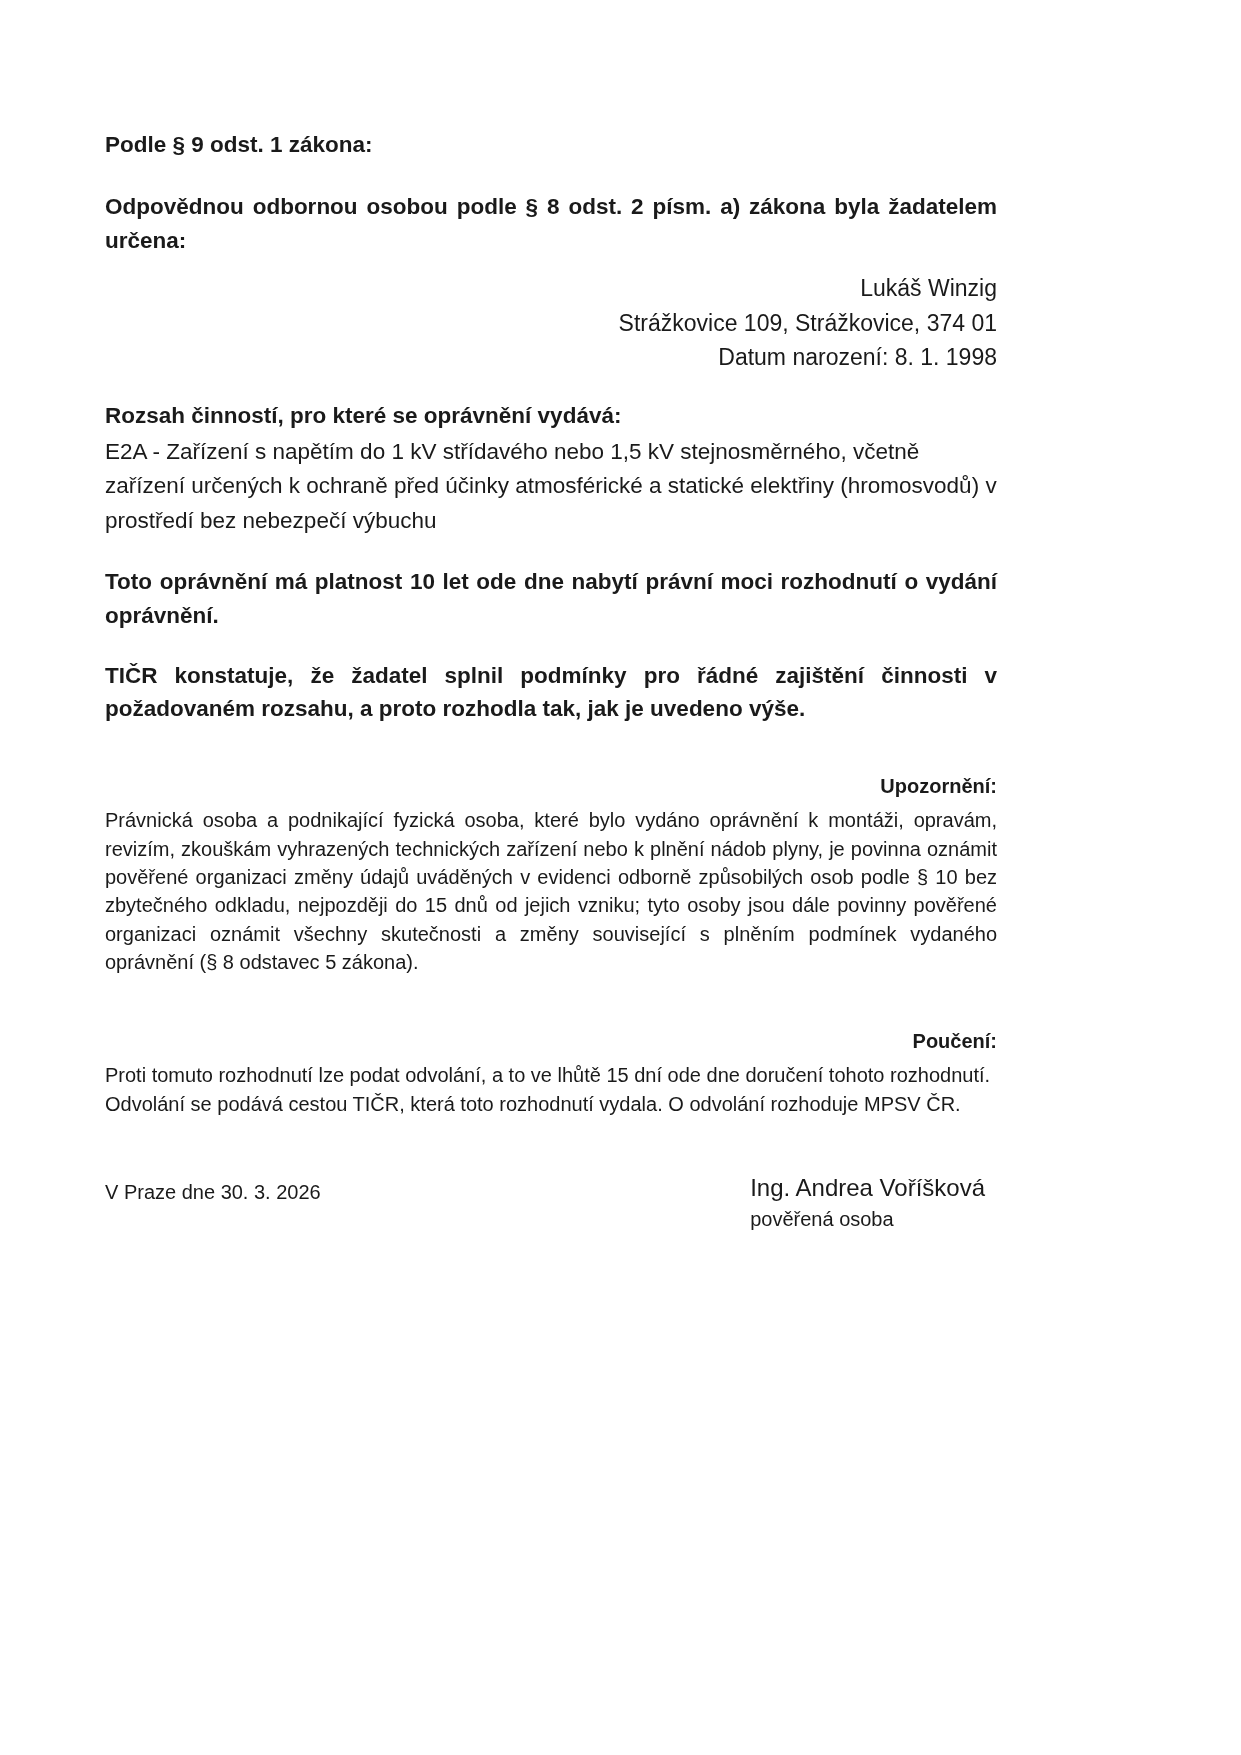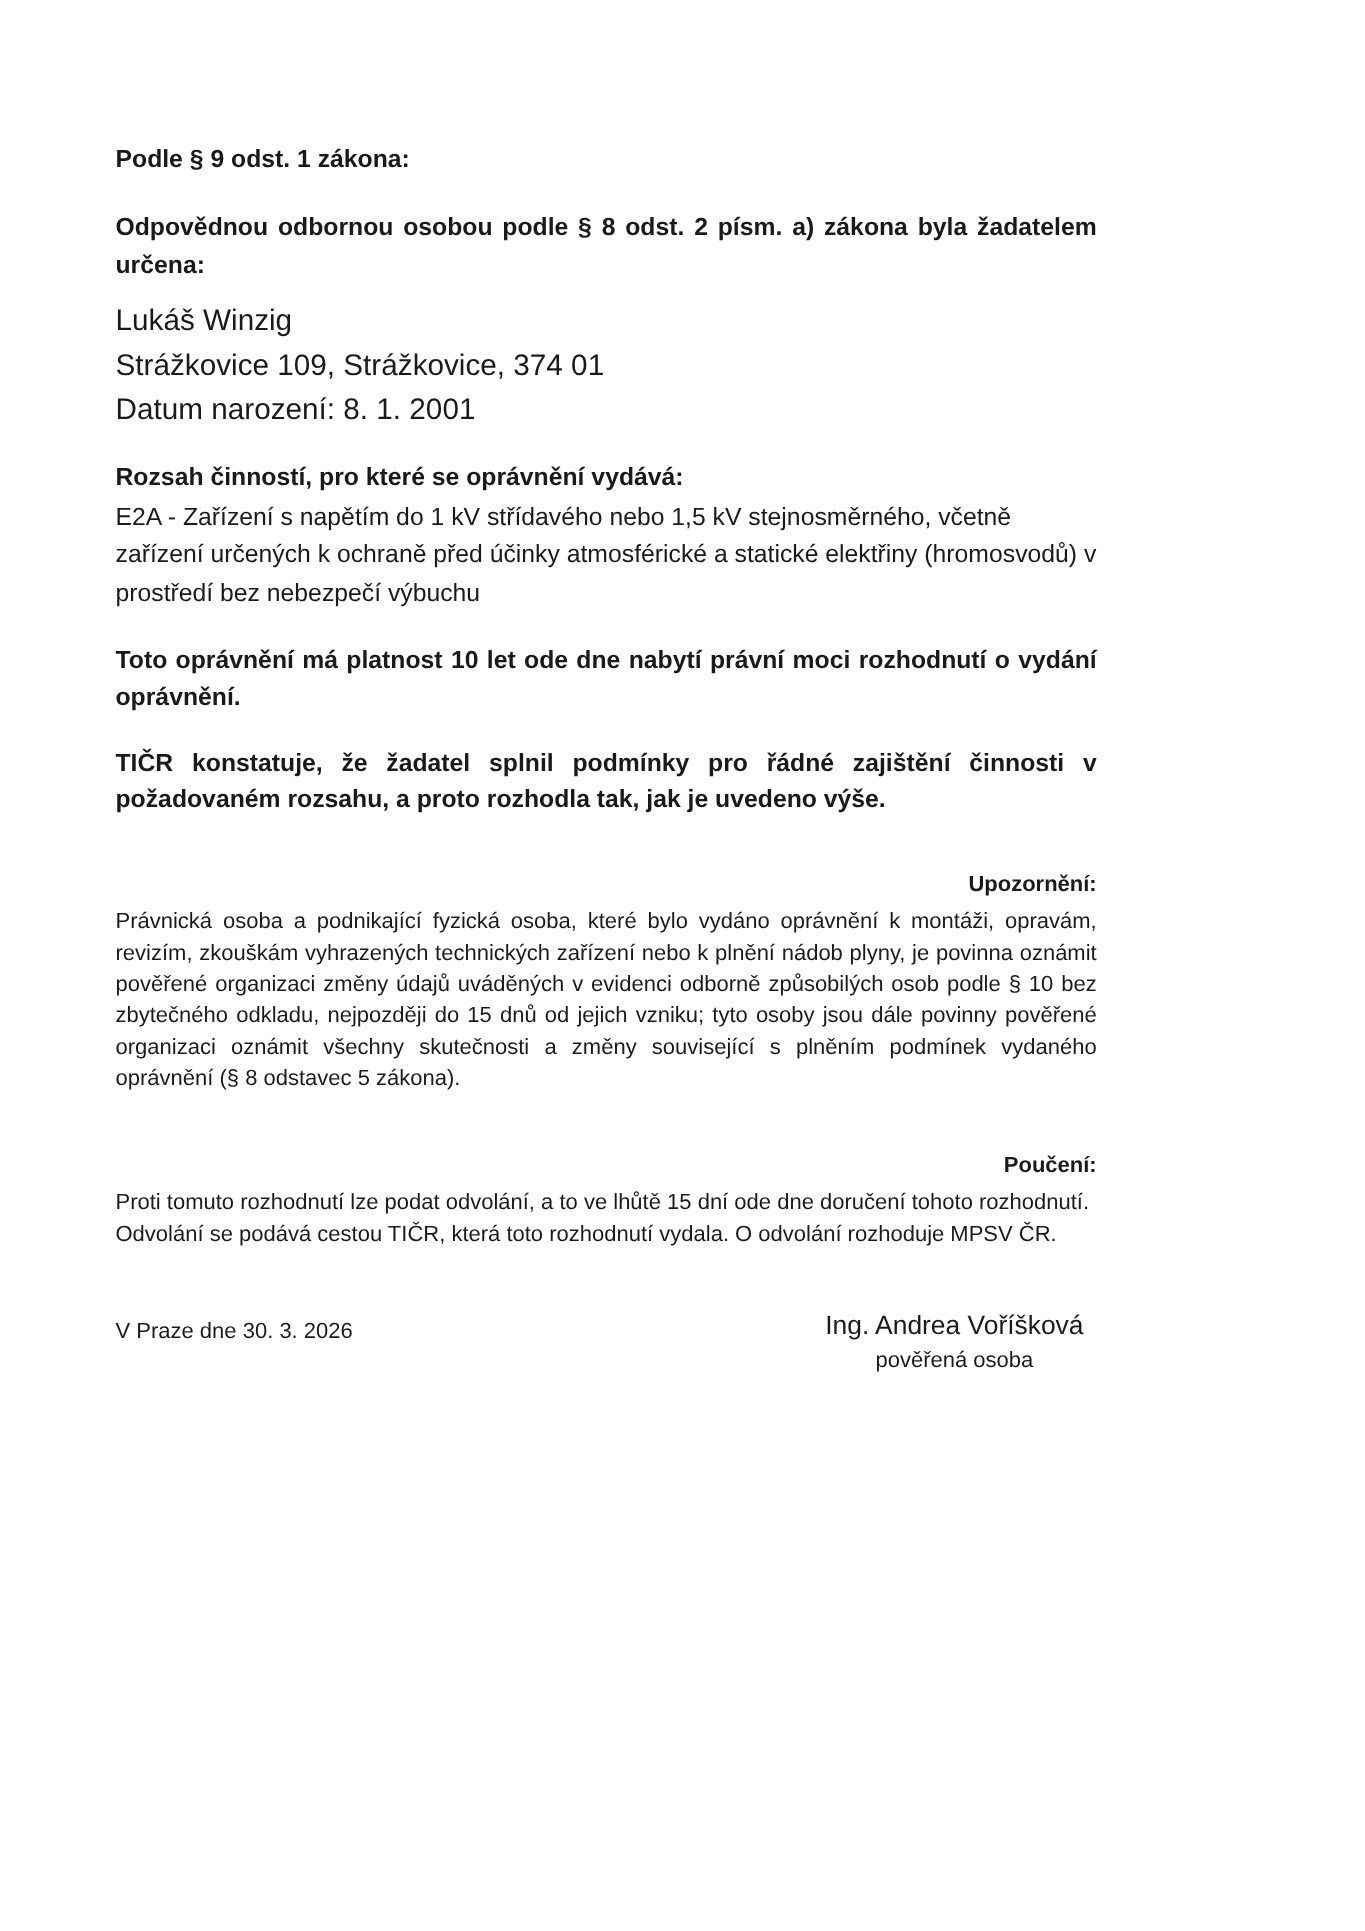--- a/index.html
+++ b/index.html
@@ -37,23 +37,24 @@
     line-height: 1.5;
     margin-bottom: 28px;
   }
   .justified {
     text-align: justify;
   }
   .resp-heading {
     margin-bottom: 14px;
   }
   .person-block {
-    font-size: 27px;
+    font-size: 23px;
     line-height: 1.5;
     margin-bottom: 24px;
+    text-align: right;
   }
   .scope-heading {
     margin-bottom: 2px;
   }
   .scope-text {
     font-size: 22.5px;
     line-height: 1.55;
     margin-bottom: 26px;
   }
   .validity {
@@ -86,21 +87,21 @@
     gap: 48px;
   }
   .place-date {
     font-size: 20px;
     line-height: 1.4;
     padding-top: 6px;
   }
   .sign-block {
     margin-left: auto;
     margin-right: 12px;
-    text-align: center;
+    text-align: left;
   }
   .signer-name {
     font-size: 24px;
     line-height: 1.35;
   }
   .signer-role {
     font-size: 20px;
     line-height: 1.4;
   }
 </style>
@@ -110,21 +111,21 @@
 <div class="page">
   <div class="content">
 
     <h2 class="sec-heading">Podle § 9 odst. 1 zákona:</h2>
 
     <p class="h-bold justified resp-heading">Odpovědnou odbornou osobou podle § 8 odst. 2 písm. a) zákona byla žadatelem určena:</p>
 
     <div class="person-block">
       <p>Lukáš Winzig</p>
       <p>Strážkovice 109, Strážkovice, 374 01</p>
-      <p>Datum narození: 8. 1. 2001</p>
+      <p>Datum narození: 8. 1. 1998</p>
     </div>
 
     <h2 class="h-bold scope-heading">Rozsah činností, pro které se oprávnění vydává:</h2>
 
     <p class="scope-text">E2A - Zařízení s napětím do 1 kV střídavého nebo 1,5 kV stejnosměrného, včetně zařízení určených k ochraně před účinky atmosférické a statické elektřiny (hromosvodů) v prostředí bez nebezpečí výbuchu</p>
 
     <p class="h-bold justified validity">Toto oprávnění má platnost 10 let ode dne nabytí právní moci rozhodnutí o vydání oprávnění.</p>
 
     <p class="h-bold justified statement">TIČR konstatuje, že žadatel splnil podmínky pro řádné zajištění činnosti v požadovaném rozsahu, a proto rozhodla tak, jak je uvedeno výše.</p>
 

